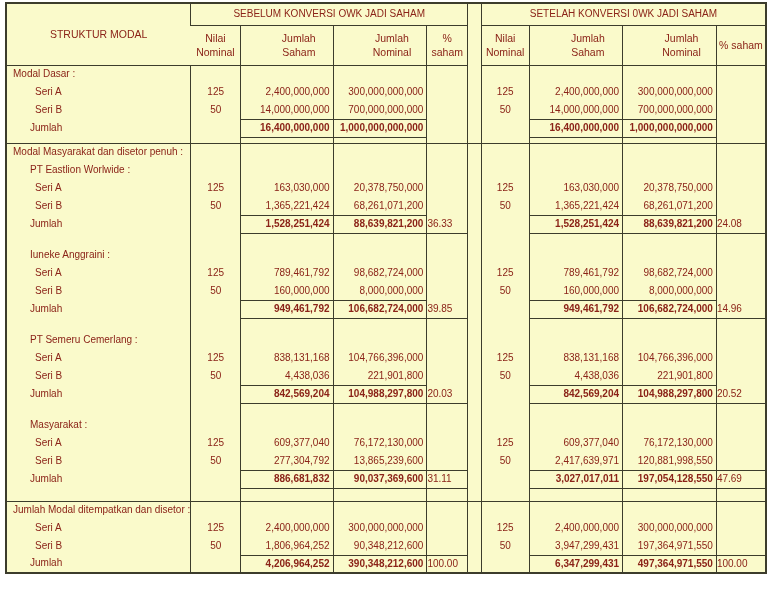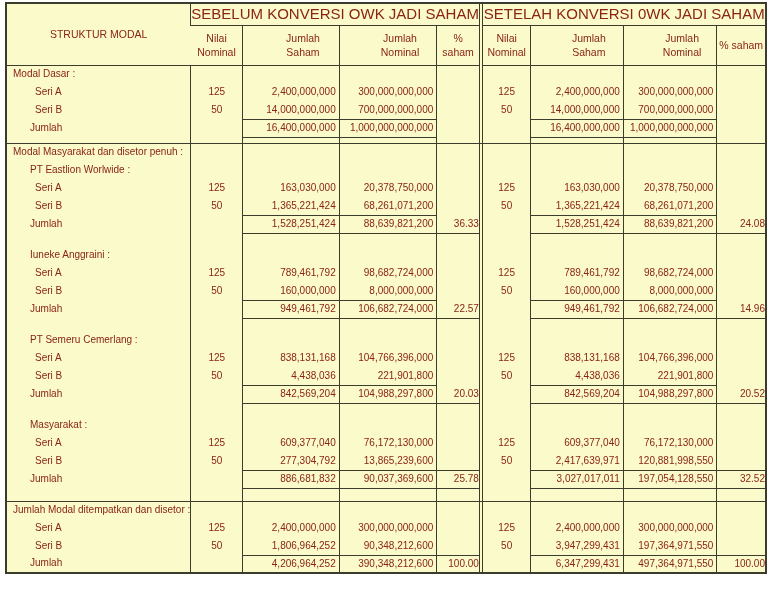--- a/index.html
+++ b/index.html
@@ -10,35 +10,35 @@
         font-family:"Liberation Sans",sans-serif;color:var(--txt);}
   table{position:absolute;left:5px;top:2px;border-collapse:collapse;table-layout:fixed;
         background:var(--bg);border:2px solid var(--line);color:var(--txt);font-size:10px;}
   td{border-left:1.5px solid var(--line);padding:0;vertical-align:middle;
      white-space:nowrap;line-height:1.25;}
   td:first-child{border-left:none;}
   
   tr.h1{height:22px;}
   tr.h2{height:40px;}
   .struktur{text-align:center;border-bottom:1.5px solid var(--line);font-size:10.5px;}
-  .ht{text-align:center;border-bottom:1.5px solid var(--line);font-size:15px;}
+  .ht{text-align:center;border-bottom:1.5px solid var(--line);font-size:10px;}
   tr.h2 td:not(.gap){border-bottom:1.5px solid var(--line);}
   .hs{text-align:center;white-space:normal;font-size:10.5px;line-height:1.35;}
   .ws{word-spacing:7px;padding-left:24px;}
   
   tr.r{height:18px;}
   .lab{text-align:left;}
   .i0{padding-left:6px;}
   .i1{padding-left:23px;}
   .i2{padding-left:28px;margin-top:25px;}
   .nn{text-align:center;margin-top:8px;}
   .num{text-align:right;padding-right:3px;}
-  .pct{text-align:right;}
+  .pct{text-align:left;}
   tr.sep td{border-top:1.5px solid var(--line);}
-  tr.jml td.num{border-top:1.5px solid var(--line);}
+  tr.jml td.num{border-top:1.5px solid var(--line);font-weight:bold;}
   tr.jml.jp td.pct{border-top:1.5px solid var(--line);}
   tr.sp{height:13px;}
   tr.sp.spn{height:6px;}
   tr.sp td.num{border-top:1.5px solid var(--line);}
   tr.sp.spnp td.pct{border-top:1.5px solid var(--line);}
 </style>
 </head>
 <body>
 
 <div class="page">
@@ -239,21 +239,21 @@
           <td class="nn">50</td>
           <td class="num">160,000,000</td>
           <td class="num">8,000,000,000</td>
           <td class="pct"></td>
         </tr>
         <tr class="r jml">
           <td class="lab i1">Jumlah</td>
           <td class="nn"></td>
           <td class="num">949,461,792</td>
           <td class="num">106,682,724,000</td>
-          <td class="pct">22.57</td>
+          <td class="pct">39.85</td>
           <td class="gap"></td>
           <td class="nn"></td>
           <td class="num">949,461,792</td>
           <td class="num">106,682,724,000</td>
           <td class="pct">14.96</td>
         </tr>
         <tr class="r sp spnp">
           <td class="lab i0"></td>
           <td class="nn"></td>
           <td class="num"></td>
@@ -359,26 +359,26 @@
           <td class="nn">50</td>
           <td class="num">2,417,639,971</td>
           <td class="num">120,881,998,550</td>
           <td class="pct"></td>
         </tr>
         <tr class="r jml jp">
           <td class="lab i1">Jumlah</td>
           <td class="nn"></td>
           <td class="num">886,681,832</td>
           <td class="num">90,037,369,600</td>
-          <td class="pct">25.78</td>
+          <td class="pct">31.11</td>
           <td class="gap"></td>
           <td class="nn"></td>
           <td class="num">3,027,017,011</td>
           <td class="num">197,054,128,550</td>
-          <td class="pct">32.52</td>
+          <td class="pct">47.69</td>
         </tr>
         <tr class="r sp spnp">
           <td class="lab i0"></td>
           <td class="nn"></td>
           <td class="num"></td>
           <td class="num"></td>
           <td class="pct"></td>
           <td class="gap"></td>
           <td class="nn"></td>
           <td class="num"></td>

